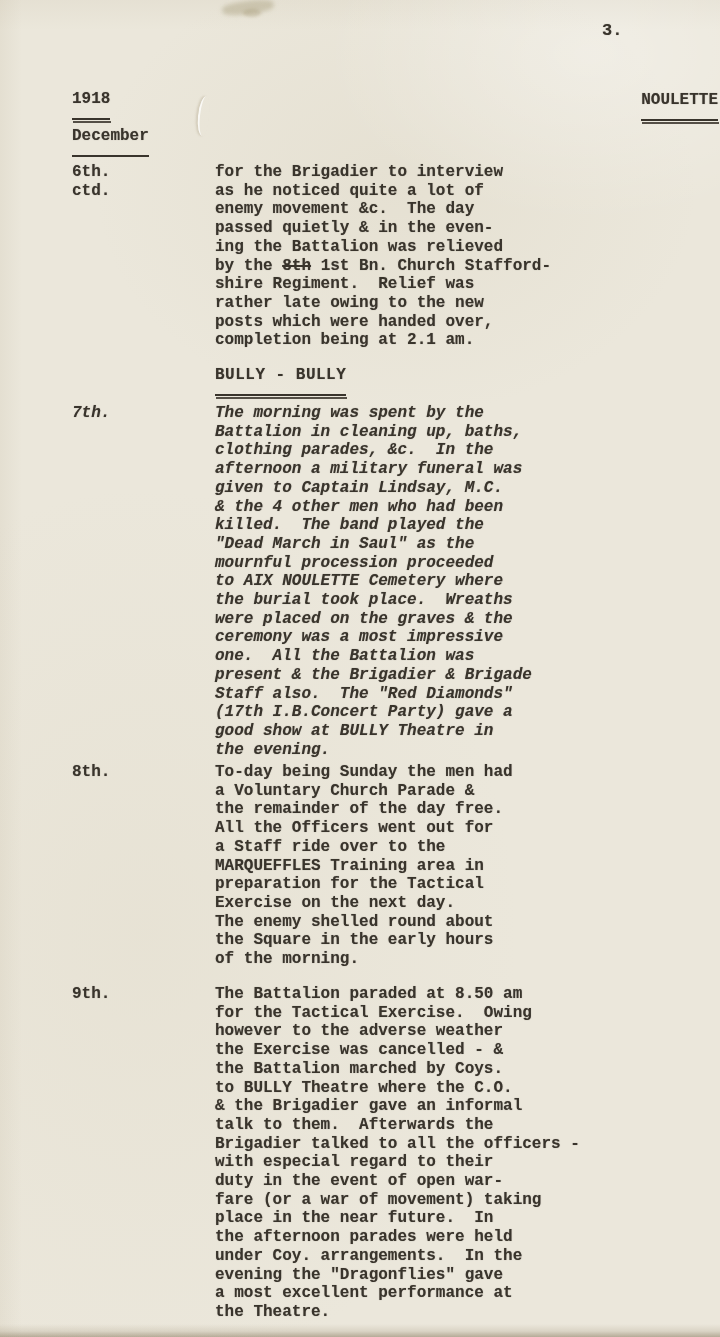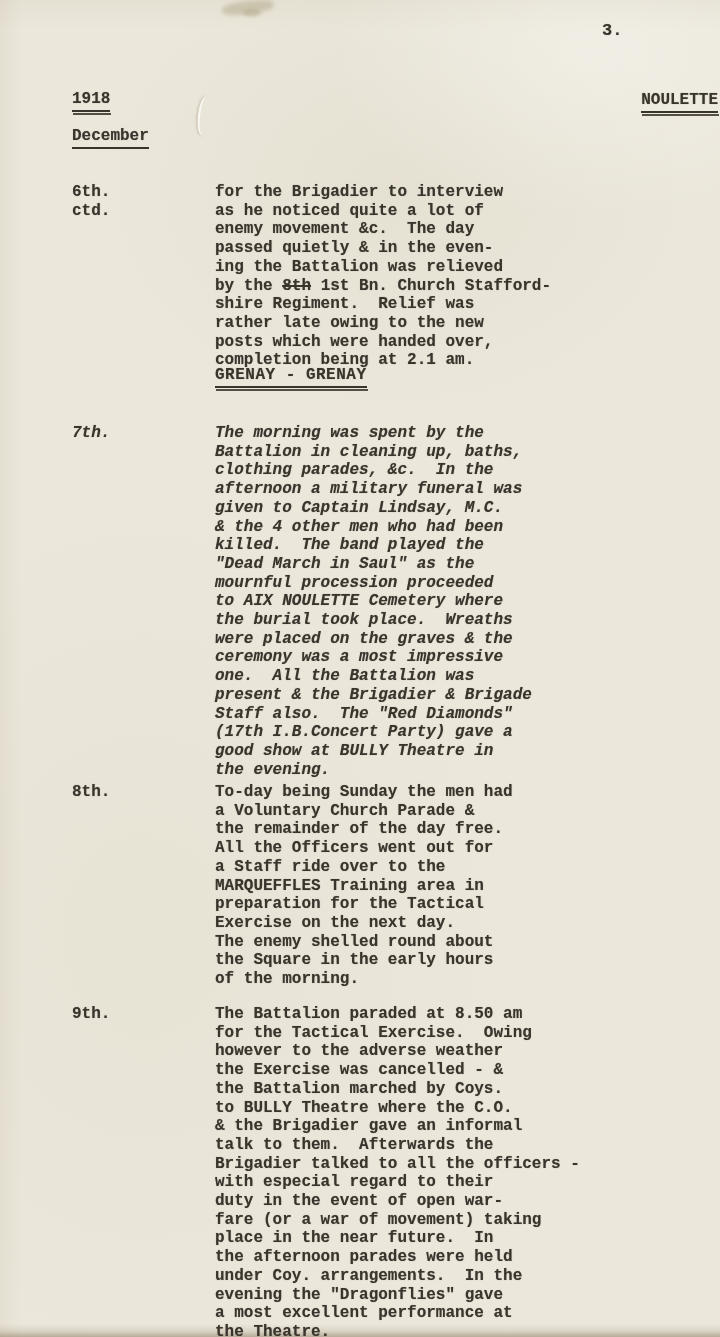--- a/index.html
+++ b/index.html
@@ -27,34 +27,34 @@
   }
 
   .abs { position: absolute; }
   .pre { white-space: pre-wrap; }
 
   .page-number { top: 22px; left: 602px; font-size: 17px; }
 
   .year { top: 90px; left: 72px; }
   .appendix { top: 91px; right: 2px; }
 
-  .u { display: inline-block; border-bottom: 2px solid #39342c; padding-bottom: 1px; position: relative; }
+  .u { display: inline-block; border-bottom: 2px solid #39342c; padding-bottom: 9px; position: relative; }
   .u.double::after {
     content: "";
     position: absolute;
     left: 1px; right: -1px; bottom: -5px;
     height: 1.6px;
     background: rgba(57,52,44,0.85);
   }
 
   .month { top: 127px; left: 72px; }
 
   .section-heading { top: 366px; left: 215px; letter-spacing: 0.5px; }
 
-  .entry { left: 0; width: 720px; margin-top: 20px; }
+  .entry { left: 0; width: 720px; }
   .entry .date-col {
     position: absolute;
     left: 72px;
     top: 0;
     white-space: pre-wrap;
   }
   .entry .body-col {
     margin-left: 215px;
     width: 420px;
     white-space: pre-wrap;
@@ -126,21 +126,21 @@
 passed quietly &amp; in the even-
 ing the Battalion was relieved</span><span class="pre">
 </span><span class="pre">by the </span><span class="pre struck">8th</span><span class="pre"> 1st Bn. Church Stafford-</span><span class="pre">
 </span><span class="pre">shire Regiment.  Relief was
 rather late owing to the new
 posts which were handed over,
 completion being at 2.1 am.</span></div>
   </div>
 
   <div class="abs section-heading">
-    <span class="u double">GRENAY - GRENAY</span>
+    <span class="u double">BULLY - BULLY</span>
   </div>
 
   <div class="abs entry entry-7">
     <div class="date-col">7th.</div>
     <div class="body-col">The morning was spent by the
 Battalion in cleaning up, baths,
 clothing parades, &amp;c.  In the
 afternoon a military funeral was
 given to Captain Lindsay, M.C.
 &amp; the 4 other men who had been

